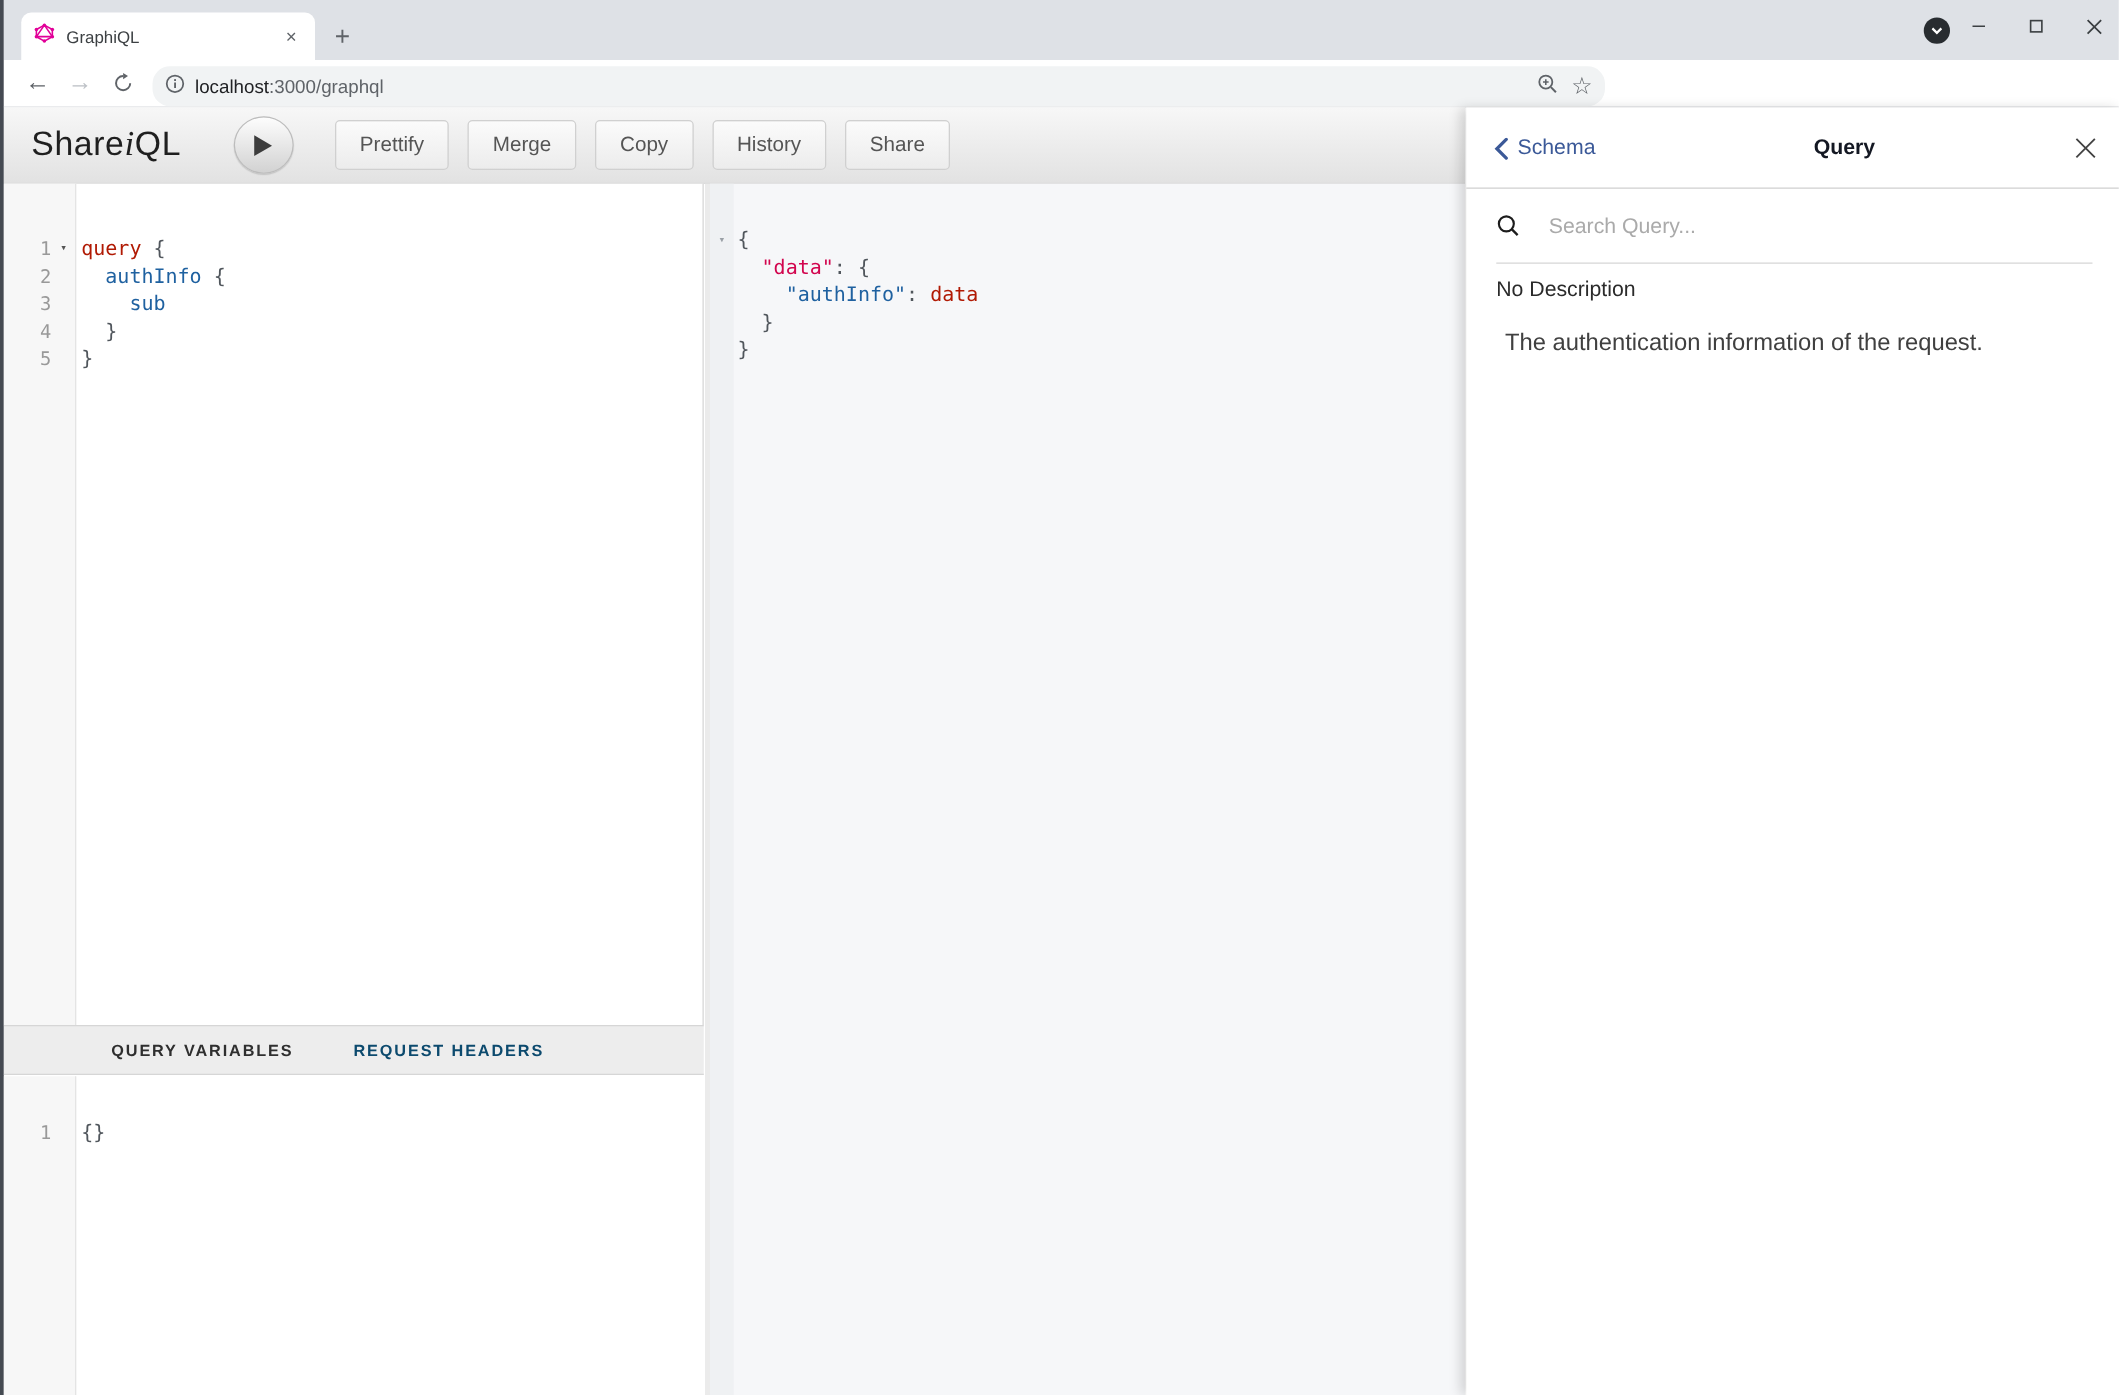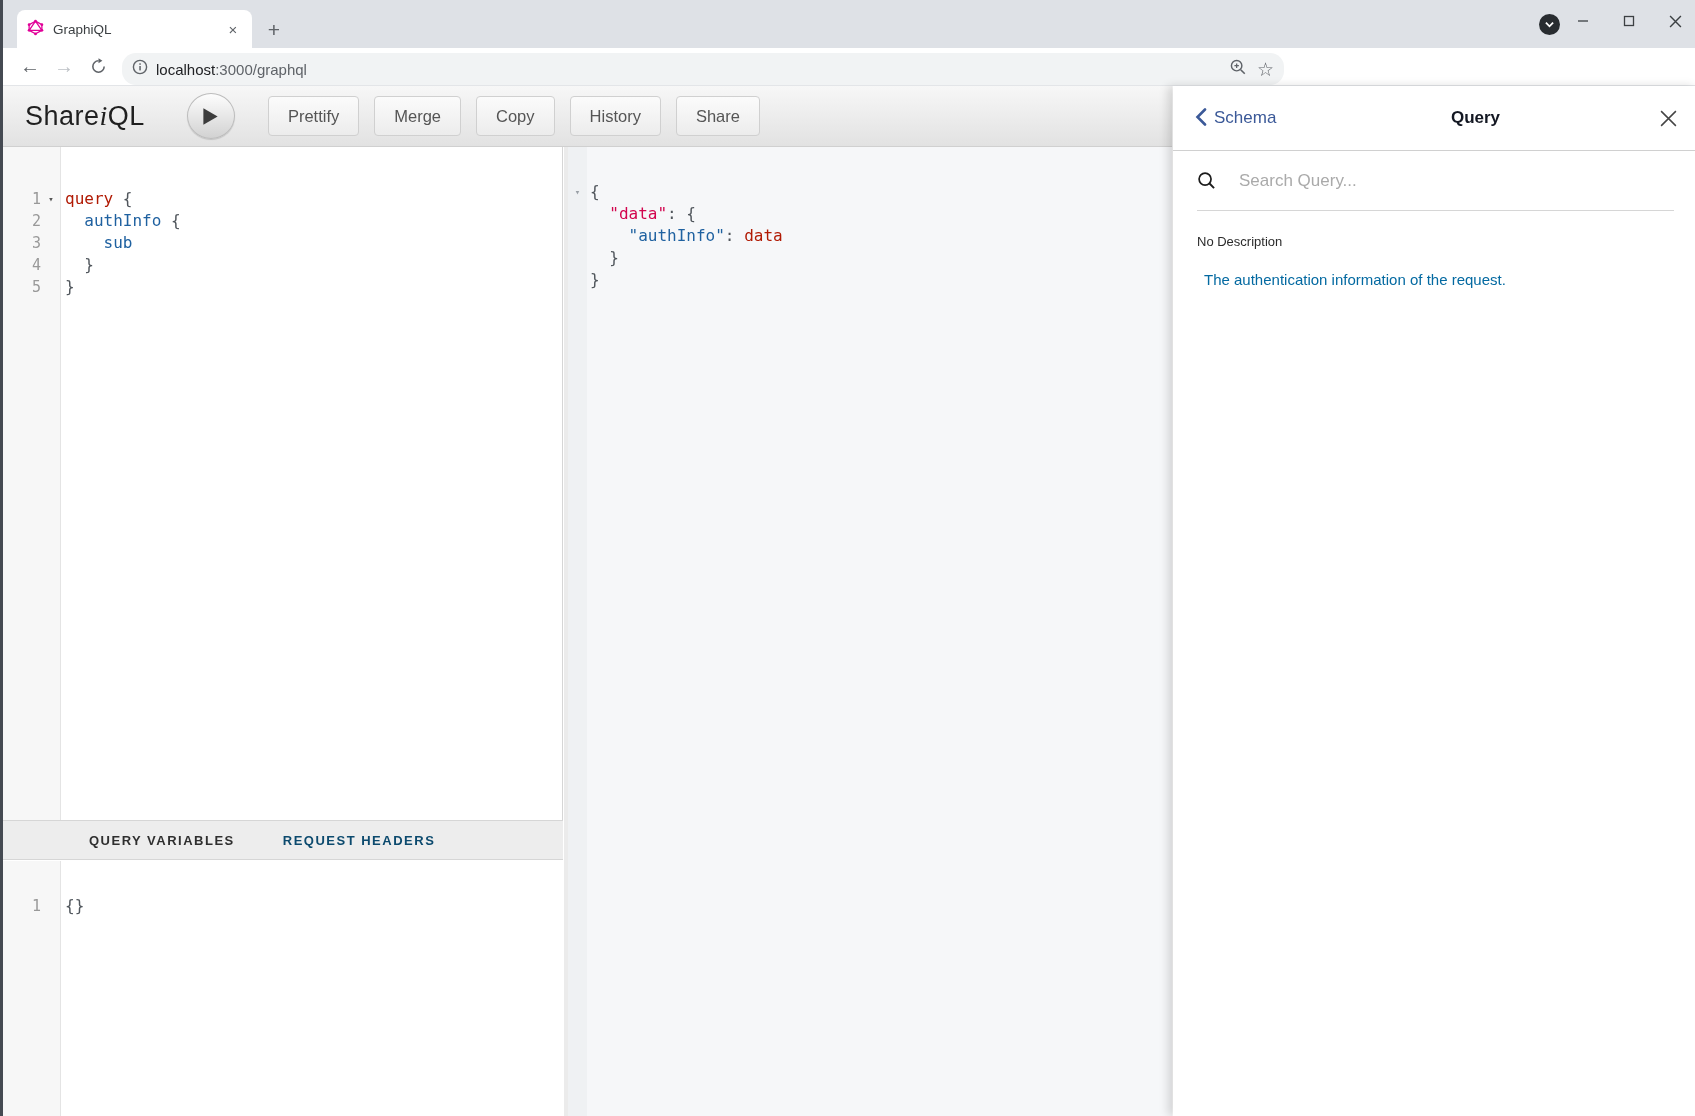--- a/index.html
+++ b/index.html
@@ -66,33 +66,33 @@
 
   .variables-bar { position:absolute; left:0; top:820px; width:560px; height:40px; background:#ededed; border-top:1px solid #d6d6d6; border-bottom:1px solid #d6d6d6; display:flex; align-items:center;padding-left:24px; }
   .vtab { font-size:13px; font-weight:bold; letter-spacing:1.5px; }
   .vtab.active { color:#2f2f2f; margin-left:62px; }
   .vtab.inactive { color:#0c4a6e; margin-left:48px; }
   .variables-editor { position:absolute; left:0; top:861px; width:560px; height:255px; background:#fff; }
 
   
   .docs { position:absolute; left:1170px; top:86px; width:525px; height:1030px; background:#fff; box-shadow:-5px 0 9px rgba(0,0,0,0.14); }
   .docs-header { height:65px; border-bottom:1px solid #d0d0d0; display:flex; align-items:center; }
-  .docs-back { display:flex; align-items:flex-start; gap:7px; color:#3B5998; font-size:17px; margin-left:22px; width:118px; }
+  .docs-back { display:flex; align-items:flex-end; gap:7px; color:#3B5998; font-size:17px; margin-left:22px; width:118px; }
   .docs-title { flex:1; text-align:center; font-size:17px; font-weight:bold; color:#141823; }
   .docs-close { width:60px; display:flex; justify-content:center; }
   .docs-body { padding:0 24px; }
   .search-row { height:60px; display:flex; align-items:center; gap:23px; border-bottom:1px solid #d6d6d6; }
   .search-ph { color:#aaa; font-size:17px; }
-  .no-desc { margin-top:23px; font-size:13px; color:#2b2b2b; }
+  .no-desc { margin-top:11px; font-size:17px; color:#2b2b2b; }
   .fields-label { margin-top:51px; font-size:13.5px; font-weight:bold; letter-spacing:1.5px; color:#737373; padding-bottom:19px; border-bottom:1px solid #e0e0e0; }
   .field-row { margin-top:25px; font-size:17px; }
   .field-name { color:#1F61A0; }
   .field-colon { color:#555; }
   .type-name { color:#CA9800; }
-  .field-desc { margin-top:22px; margin-left:7px; font-size:15px; color:#0369a1; }
+  .field-desc { margin-top:22px; margin-left:7px; font-size:19px; color:#404040; }
 </style>
 </head>
 <body>
 
 <div class="screen">
 
   <div class="tabstrip">
     <div class="tab">
       <span>
         <svg width="17" height="17" viewBox="0 0 24 24">

